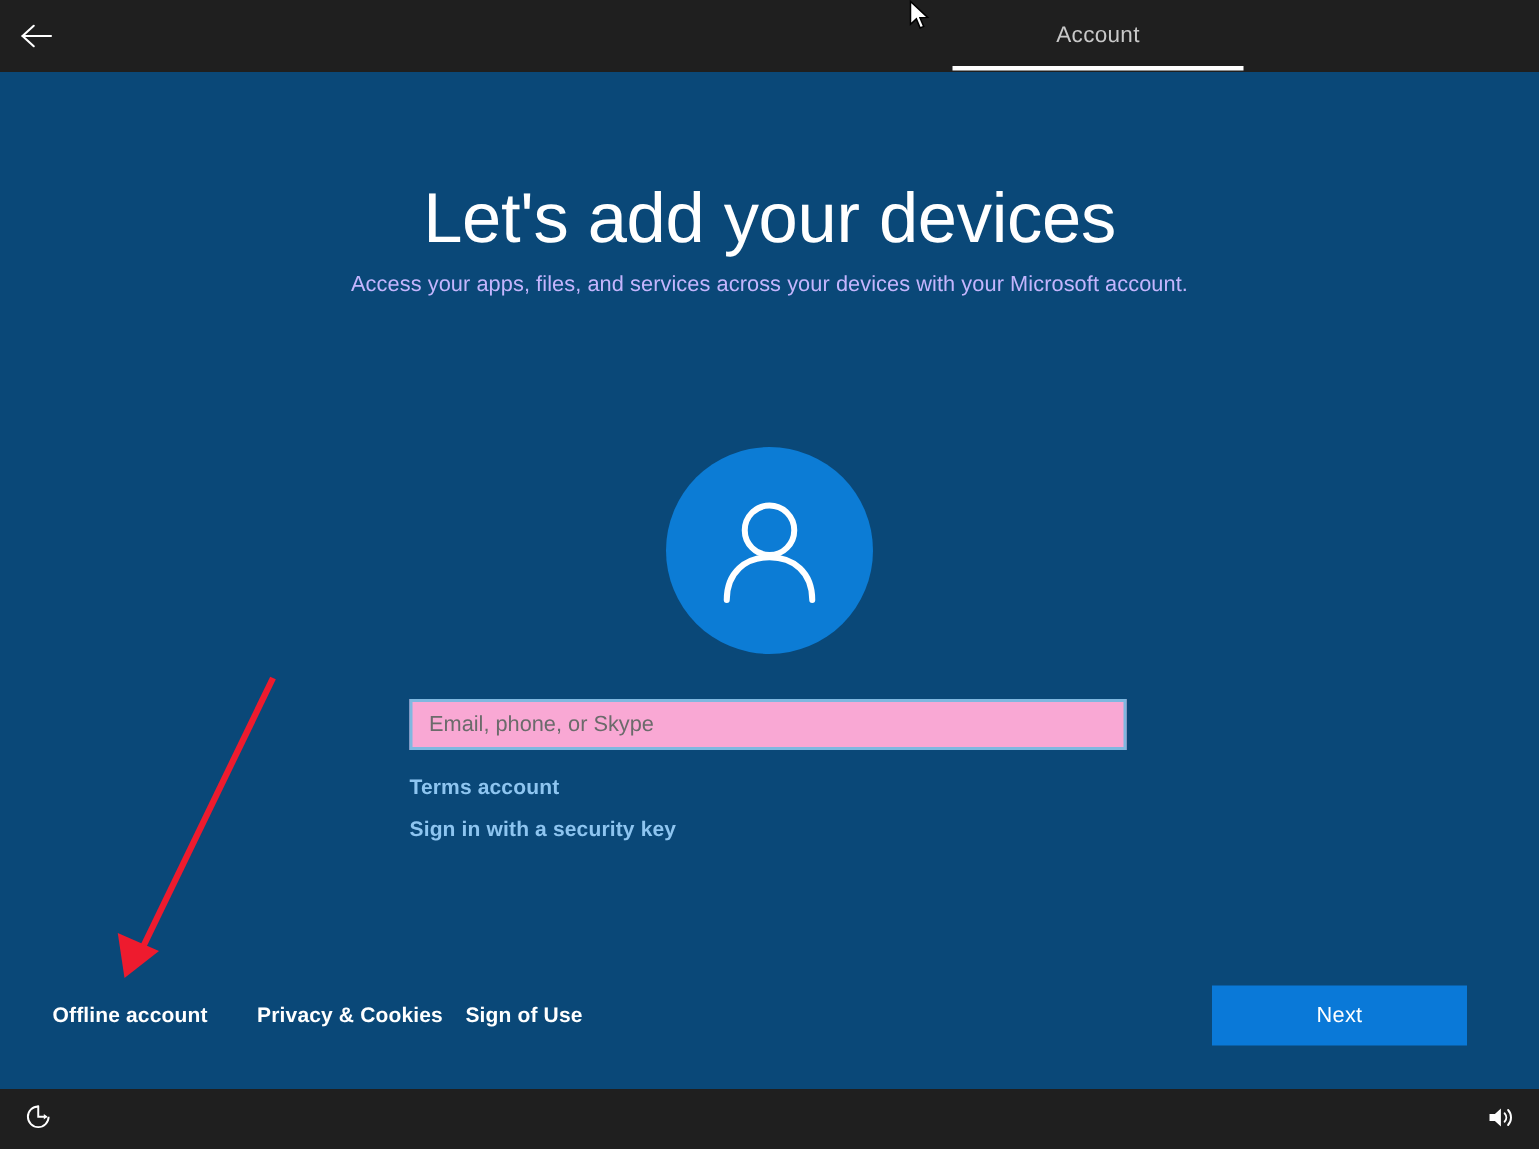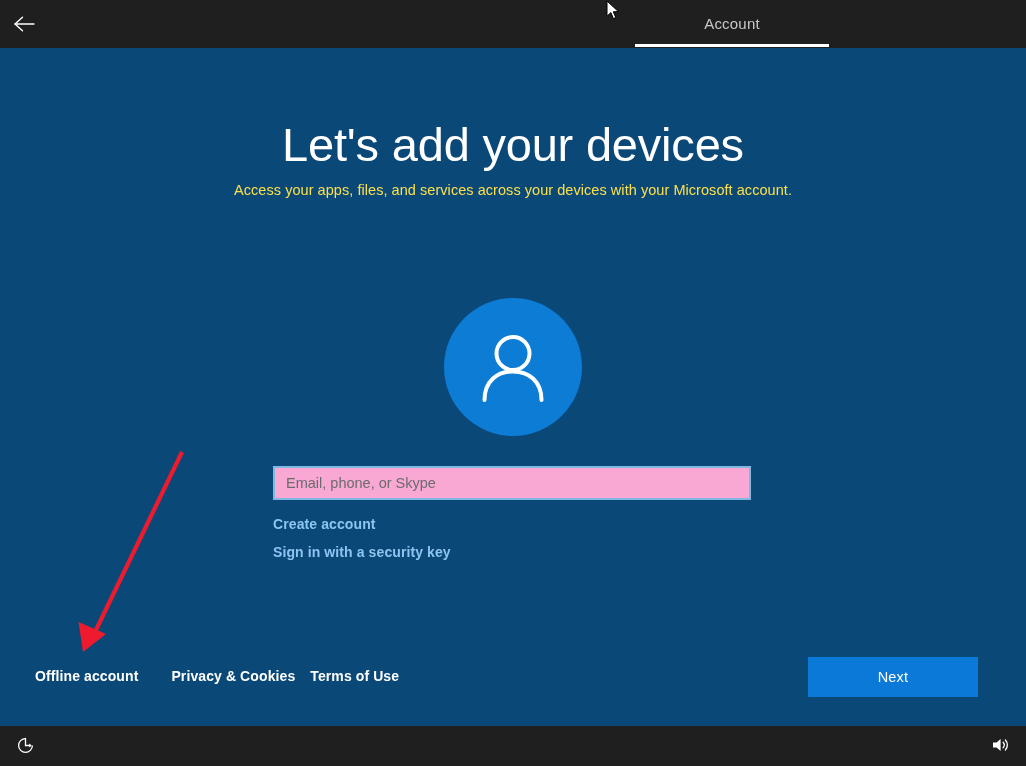--- a/index.html
+++ b/index.html
@@ -90,21 +90,21 @@
     letter-spacing: -0.2px;
     line-height: 1.05;
     white-space: nowrap;
   }
   #page-subtitle {
     position: absolute;
     left: 0;
     top: 134px;
     width: 1026px;
     text-align: center;
-    color: #fde047;
+    color: #c4b5fd;
     font-size: 14.5px;
     font-weight: 400;
     letter-spacing: 0.05px;
     white-space: nowrap;
   }
 
   
   #avatar {
     position: absolute;
     left: 444px;
@@ -273,28 +273,28 @@
           <circle cx="43" cy="29.5" r="16.5" fill="none" stroke="#ffffff" stroke-width="4"></circle>
           <path d="M14.5 76 C14.5 57.5 27 47.5 43 47.5 C59 47.5 71.5 57.5 71.5 76" fill="none" stroke="#ffffff" stroke-width="4" stroke-linecap="round"></path>
         </svg>
       </span>
     </div>
 
     <div id="account-input-wrap">
       <input id="account-input" type="text" placeholder="Email, phone, or Skype" value="" style="">
     </div>
 
-    <div class="form-link" id="link-create-account">Create account</div>
+    <div class="form-link" id="link-create-account">Terms account</div>
 
     <div class="form-link" id="link-security-key">Sign in with a security key</div>
 
     <div id="footer-links">
       <span class="footer-link" id="link-offline-account">Offline account</span>
       <span class="footer-link" id="link-privacy-cookies">Privacy &amp; Cookies</span>
-      <span class="footer-link" id="link-terms-of-use">Terms of Use</span>
+      <span class="footer-link" id="link-terms-of-use">Sign of Use</span>
     </div>
 
     <button id="next-button">Next</button>
   </div>
 
   <div id="taskbar">
     <div id="taskbar-accessibility">
       <span>
         <svg width="19" height="19" viewBox="0 0 19 19">
           <path d="M9.5 2.6 A6.9 6.9 0 1 0 16.4 9.5" fill="none" stroke="#ffffff" stroke-width="1.3"></path>

